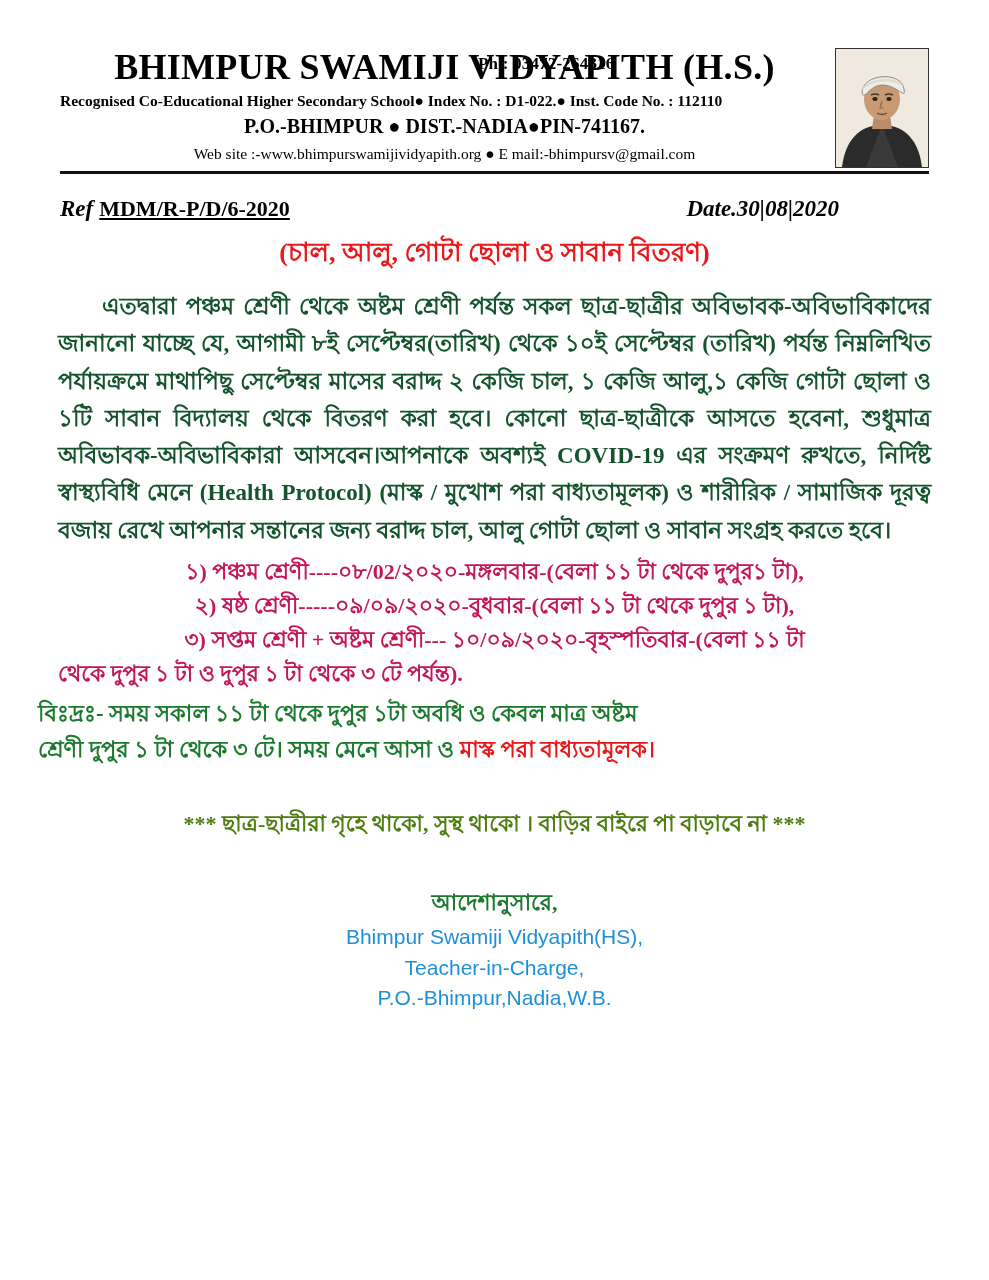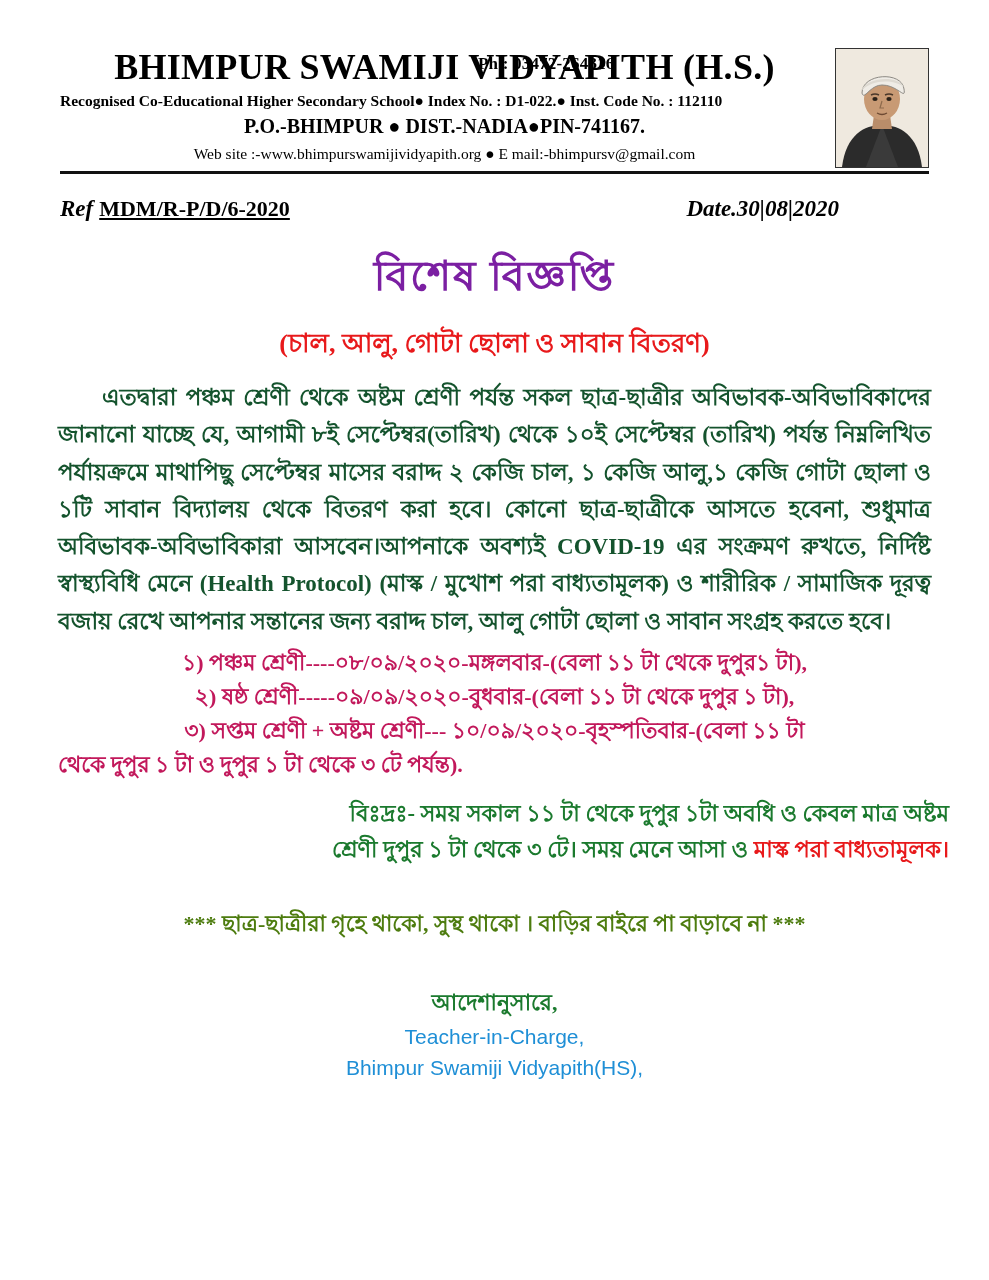--- a/index.html
+++ b/index.html
@@ -154,27 +154,27 @@
     font-family: "Liberation Serif", serif;
     font-size: 22px;
     font-weight: bold;
     line-height: 1.55;
     text-align: center;
   }
   .sched-item .sched-cont { display: block; text-align: left; }
 
   
   .note {
-    margin: 14px 40px 0 38px;
+    margin: 5px 40px 0 38px;
     color: #1b7a2e;
     font-family: "Liberation Serif", serif;
     font-size: 22.5px;
     font-weight: bold;
     line-height: 1.6;
-    text-align: right;
+    text-align: left;
   }
   .note .note-lead { color: #1b7a2e; }
   .note .note-red { color: #e8191b; }
 
   
   .slogan {
     margin: 38px 0 0 0;
     text-align: center;
     color: #4d7c0f;
     font-family: "Liberation Serif", serif;
@@ -239,28 +239,27 @@
     <div class="school-web">Web site :-www.bhimpurswamijividyapith.org ●  E mail:-bhimpursv@gmail.com</div>
   </div>
 
   <div class="refline">
     <div class="ref">
       <span class="ref-label">Ref</span><span class="ref-value">MDM/R-P/D/6-2020</span>
     </div>
     <div class="date">Date.30|08|2020</div>
   </div>
 
-  <div class="main-title">বিশেষ  বিজ্ঞপ্তি</div>
   <div class="sub-title">(চাল, আলু, গোটা ছোলা ও সাবান বিতরণ)</div>
 
   <div class="body-para">এতদ্বারা পঞ্চম শ্রেণী থেকে অষ্টম শ্রেণী পর্যন্ত সকল ছাত্র-ছাত্রীর অবিভাবক-অবিভাবিকাদের জানানো যাচ্ছে যে, আগামী ৮ই সেপ্টেম্বর(তারিখ) থেকে ১০ই সেপ্টেম্বর (তারিখ) পর্যন্ত নিম্নলিখিত পর্যায়ক্রমে মাথাপিছু সেপ্টেম্বর মাসের বরাদ্দ ২ কেজি চাল, ১ কেজি আলু,১ কেজি গোটা ছোলা ও ১টি সাবান বিদ্যালয় থেকে বিতরণ করা হবে। কোনো ছাত্র-ছাত্রীকে আসতে হবেনা, শুধুমাত্র অবিভাবক-অবিভাবিকারা আসবেন।আপনাকে অবশ্যই COVID-19 এর সংক্রমণ রুখতে, নির্দিষ্ট স্বাস্থ্যবিধি মেনে (Health Protocol) (মাস্ক / মুখোশ পরা বাধ্যতামূলক) ও শারীরিক / সামাজিক দূরত্ব বজায় রেখে আপনার সন্তানের জন্য বরাদ্দ চাল, আলু গোটা ছোলা ও সাবান সংগ্রহ করতে হবে।</div>
 
   <ul class="sched-list">
     <li class="sched-item">
-      <span>১) পঞ্চম শ্রেণী----০৮/০৯/২০২০-মঙ্গলবার-(বেলা  ১১ টা থেকে দুপুর১ টা),</span>
+      <span>১) পঞ্চম শ্রেণী----০৮/02/২০২০-মঙ্গলবার-(বেলা  ১১ টা থেকে দুপুর১ টা),</span>
       <span class="sched-cont"></span>
     </li>
     <li class="sched-item">
       <span>২) ষষ্ঠ শ্রেণী-----০৯/০৯/২০২০-বুধবার-(বেলা  ১১ টা থেকে দুপুর  ১ টা),</span>
       <span class="sched-cont"></span>
     </li>
     <li class="sched-item">
       <span>৩) সপ্তম শ্রেণী + অষ্টম শ্রেণী--- ১০/০৯/২০২০-বৃহস্পতিবার-(বেলা  ১১ টা</span>
       <span class="sched-cont">থেকে দুপুর  ১ টা ও দুপুর  ১ টা থেকে ৩ টে পর্যন্ত).</span>
     </li>
@@ -268,17 +267,18 @@
 
   <div class="note">
     <span class="note-lead">বিঃদ্রঃ- সময় সকাল  ১১ টা থেকে দুপুর  ১টা অবধি ও কেবল মাত্র অষ্টম</span><br>
     <span class="note-lead">শ্রেণী দুপুর  ১ টা থেকে ৩ টে। সময় মেনে আসা ও </span><span class="note-red">মাস্ক পরা বাধ্যতামূলক।</span>
   </div>
 
   <div class="slogan">*** ছাত্র-ছাত্রীরা গৃহে থাকো, সুস্থ থাকো । বাড়ির বাইরে পা বাড়াবে না ***</div>
 
   <div class="sign-block">
     <div class="sign-bn">আদেশানুসারে,</div>
+    <div class="sign-line">Bhimpur Swamiji Vidyapith(HS),</div>
     <div class="sign-line">Teacher-in-Charge,</div>
-    <div class="sign-line">Bhimpur Swamiji Vidyapith(HS),</div>
+    <div class="sign-line">P.O.-Bhimpur,Nadia,W.B.</div>
   </div>
 
 </div>
 
 </body></html>

